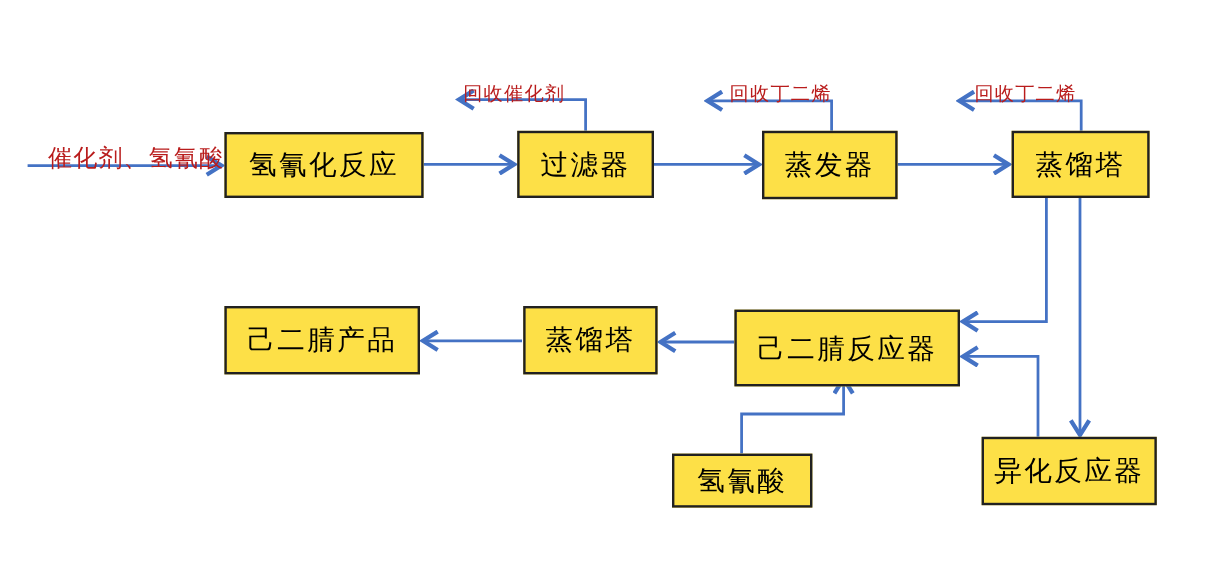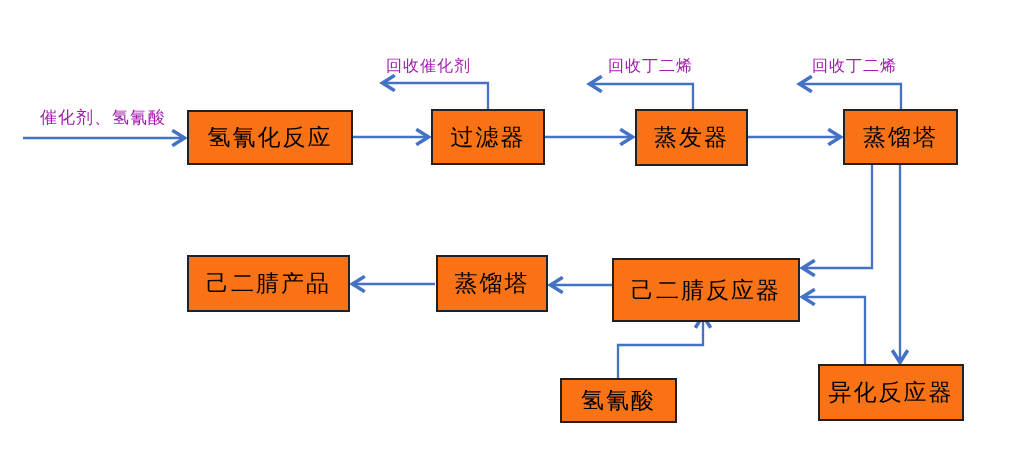--- a/index.html
+++ b/index.html
@@ -26,38 +26,39 @@
   }
   .wires path {
     fill: none;
     stroke: #4472C4;
     stroke-width: 2.3;
   }
   .box {
     position: absolute;
     box-sizing: border-box;
     border: 2px solid #212121;
-    background: #f97316;
+    background: #fde047;
     display: flex;
     align-items: center;
     justify-content: center;
     color: #000000;
     font-size: 23px;
     letter-spacing: 2px;
     white-space: nowrap;
   }
   .lbl {
     position: absolute;
-    color: #a21caf;
+    color: #b91c1c;
     font-size: 16px;
     letter-spacing: 1px;
     white-space: nowrap;
+    margin-top: 12px;
   }
   .lbl.feed {
-    font-size: 17px;
+    font-size: 20px;
   }
 </style>
 </head>
 <body>
 
 <div class="stage">
 
   <svg class="wires" viewBox="0 0 1021 473" xmlns="http://www.w3.org/2000/svg">
     <defs>
       <marker id="arrow" viewBox="0 0 12 12" refX="9" refY="6" markerWidth="8" markerHeight="8" orient="auto">

